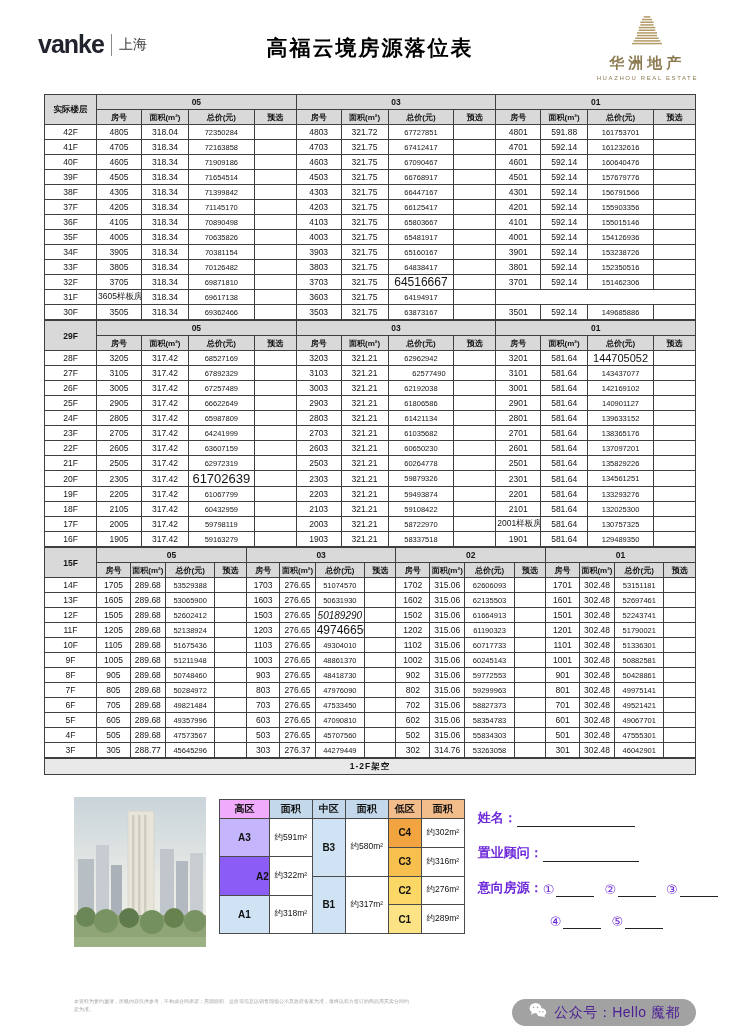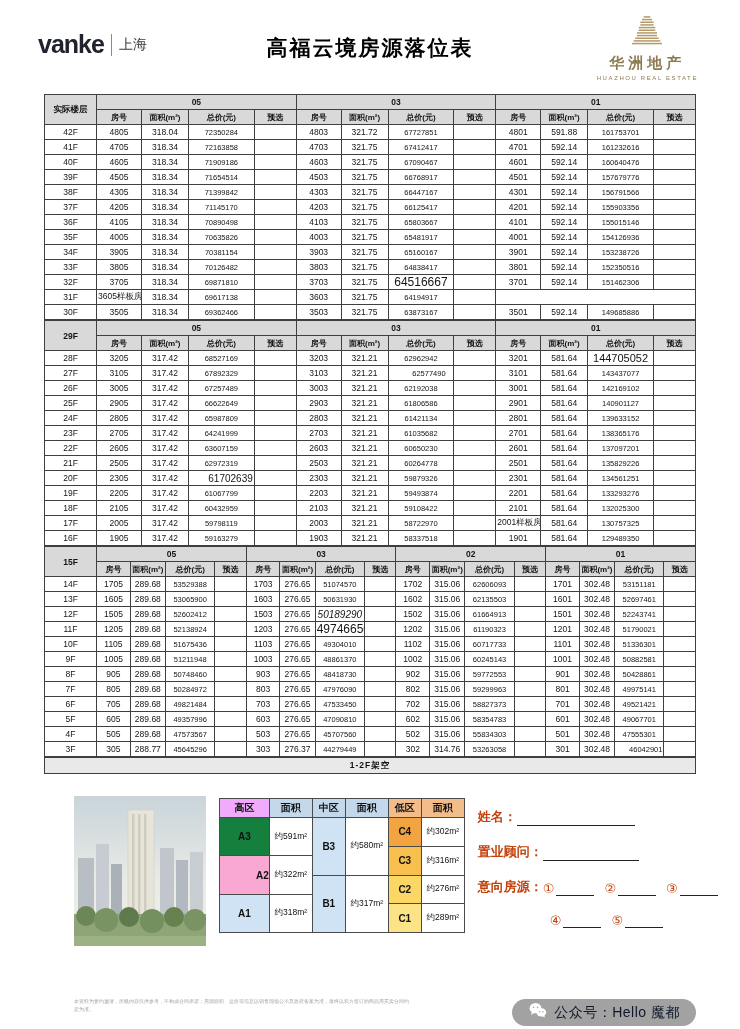--- a/index.html
+++ b/index.html
@@ -30,34 +30,34 @@
   .bottom{display:flex;align-items:flex-start;gap:13px;padding:22px 40px 0 74px;}
   .photo{width:132px;height:150px;flex:0 0 auto;box-shadow:0 0 0 1px #d8d8d8 inset;}
   #zone-table{border-collapse:collapse;table-layout:fixed;flex:0 0 auto;margin-top:2px;}
   #zone-table td{border:1px solid #4a4a4a;text-align:center;padding:0;overflow:hidden;}
   #zone-table tr{height:9.6px;}
   #zone-table tr.zhead{height:19px;}
   .zhd{font-weight:bold;font-size:10px;color:#111;}
   .zlabel{font-weight:bold;font-size:10px;color:#111;}
   .zarea{font-size:8.5px;background:#fff;color:#111;}
 
-  .form{flex:1;padding-top:12px;font-size:13px;color:#c2410c;}
+  .form{flex:1;padding-top:12px;font-size:13px;color:#6d28d9;}
   .fl{display:flex;align-items:flex-end;margin-bottom:17px;white-space:nowrap;}
   .flabel{font-weight:bold;}
   .uline{display:inline-block;border-bottom:1.4px solid #222;height:14px;}
   .u-name{width:118px;}
   .u-cons{width:96px;}
   .u-int{width:38px;margin-right:10px;}
   .circ{font-size:13px;margin-right:2px;}
   .fl.indent{padding-left:72px;}
 
   
   .disclaimer{position:absolute;left:74px;bottom:16px;width:335px;font-size:5px;line-height:1.5;color:#a5a5a5;}
   .badge{position:absolute;right:44px;bottom:3px;height:27px;background:#a2a2a2;border-radius:14px;display:flex;align-items:center;gap:7px;padding:0 16px;}
-  .badge-text{color:#0f172a;font-size:14px;letter-spacing:0.5px;}
+  .badge-text{color:#4c1d95;font-size:14px;letter-spacing:0.5px;}
 </style>
 </head>
 <body>
 
 <div class="page">
 
   <div class="topbar">
     <div class="brand-left">
       <span class="vanke-word">vanke</span>
       <span class="vdiv"></span>
@@ -473,21 +473,21 @@
             <td></td>
             <td>2501</td>
             <td>581.64</td>
             <td style="font-size: 7.5px;">135829226</td>
             <td></td>
           </tr>
           <tr>
             <td>20F</td>
             <td>2305</td>
             <td>317.42</td>
-            <td style="font-size: 10px; text-align: right;">61702639</td>
+            <td style="font-size: 13px;">61702639</td>
             <td></td>
             <td>2303</td>
             <td>321.21</td>
             <td style="font-size: 7.5px;">59879326</td>
             <td></td>
             <td>2301</td>
             <td>581.64</td>
             <td style="font-size: 7.5px;">134561251</td>
             <td></td>
           </tr>
@@ -817,21 +817,21 @@
             <td>303</td>
             <td>276.37</td>
             <td style="font-size: 7.5px;">44279449</td>
             <td></td>
             <td>302</td>
             <td>314.76</td>
             <td style="font-size: 7.5px;">53263058</td>
             <td></td>
             <td>301</td>
             <td>302.48</td>
-            <td style="font-size: 7.5px; text-align: right;">46042901</td>
+            <td style="font-size: 7.5px;">46042901</td>
             <td></td>
           </tr>
         </tbody>
       </table>
       <table class="price">
         <tbody>
           <tr>
             <td class="hd footer">1-2F架空</td>
           </tr>
         </tbody>
@@ -882,35 +882,35 @@
         <tbody>
           <tr class="zhead">
             <td class="zhd" style="background: #f0abfc; font-family: Liberation Serif, serif;">高区</td>
             <td class="zhd" style="background: rgb(195, 216, 234);">面积</td>
             <td class="zhd" style="background: rgb(195, 216, 234);">中区</td>
             <td class="zhd" style="background: rgb(195, 216, 234);">面积</td>
             <td class="zhd" style="background: rgb(243, 188, 139);">低区</td>
             <td class="zhd" style="background: rgb(243, 188, 139);">面积</td>
           </tr>
           <tr>
-            <td rowspan="4" class="zlabel" style="background: #15803d;">A3</td>
+            <td rowspan="4" class="zlabel" style="background: #c4b5fd;">A3</td>
             <td rowspan="4" class="zarea">约591m²</td>
             <td rowspan="6" class="zlabel" style="background: rgb(207, 227, 244);">B3</td>
             <td rowspan="6" class="zarea">约580m²</td>
             <td rowspan="3" class="zlabel" style="background: rgb(242, 164, 64);">C4</td>
             <td rowspan="3" class="zarea">约302m²</td>
           </tr>
           <tr></tr>
           <tr></tr>
           <tr>
             <td rowspan="3" class="zlabel" style="background: rgb(247, 191, 77);">C3</td>
             <td rowspan="3" class="zarea">约316m²</td>
           </tr>
           <tr>
-            <td rowspan="4" class="zlabel" style="background: #f9a8d4; padding-left: 36px;">A2</td>
+            <td rowspan="4" class="zlabel" style="background: #8b5cf6; padding-left: 36px;">A2</td>
             <td rowspan="4" class="zarea">约322m²</td>
           </tr>
           <tr></tr>
           <tr>
             <td rowspan="6" class="zlabel" style="background: rgb(207, 227, 244);">B1</td>
             <td rowspan="6" class="zarea">约317m²</td>
             <td rowspan="3" class="zlabel" style="background: rgb(251, 215, 101);">C2</td>
             <td rowspan="3" class="zarea">约276m²</td>
           </tr>
           <tr></tr>

